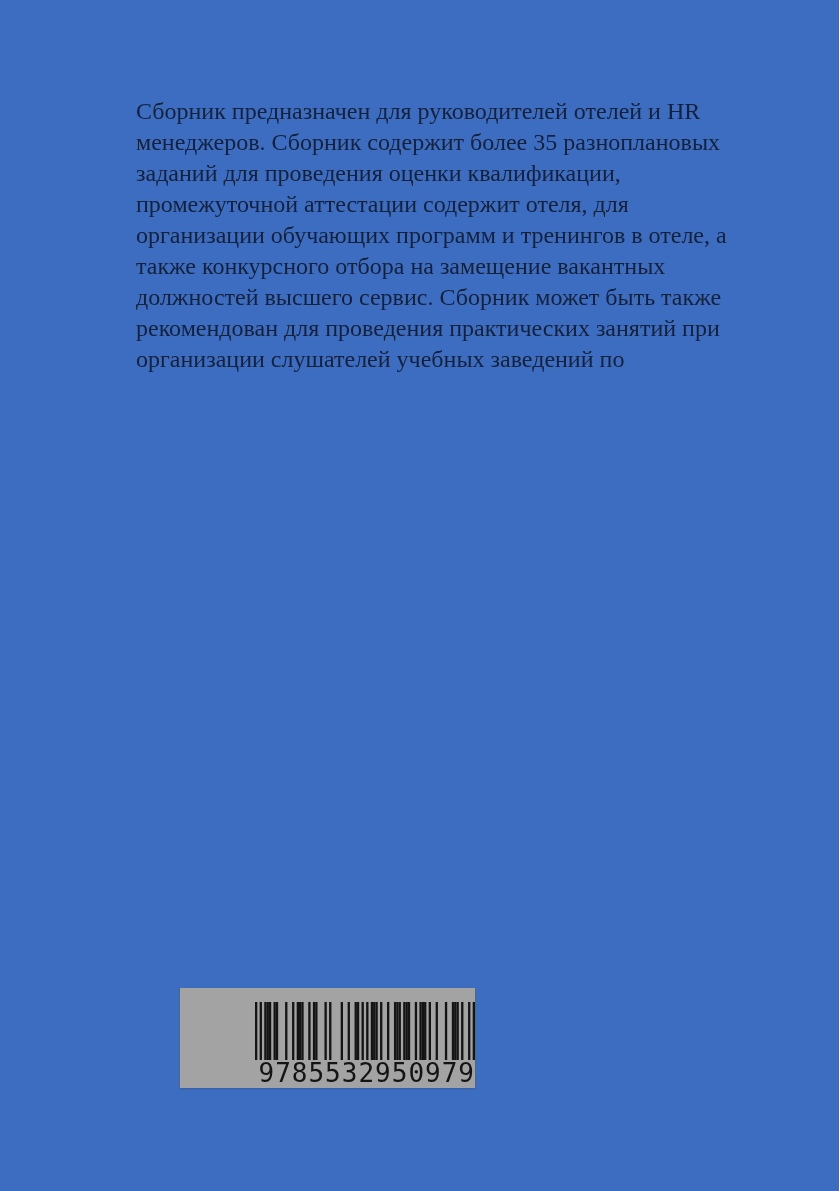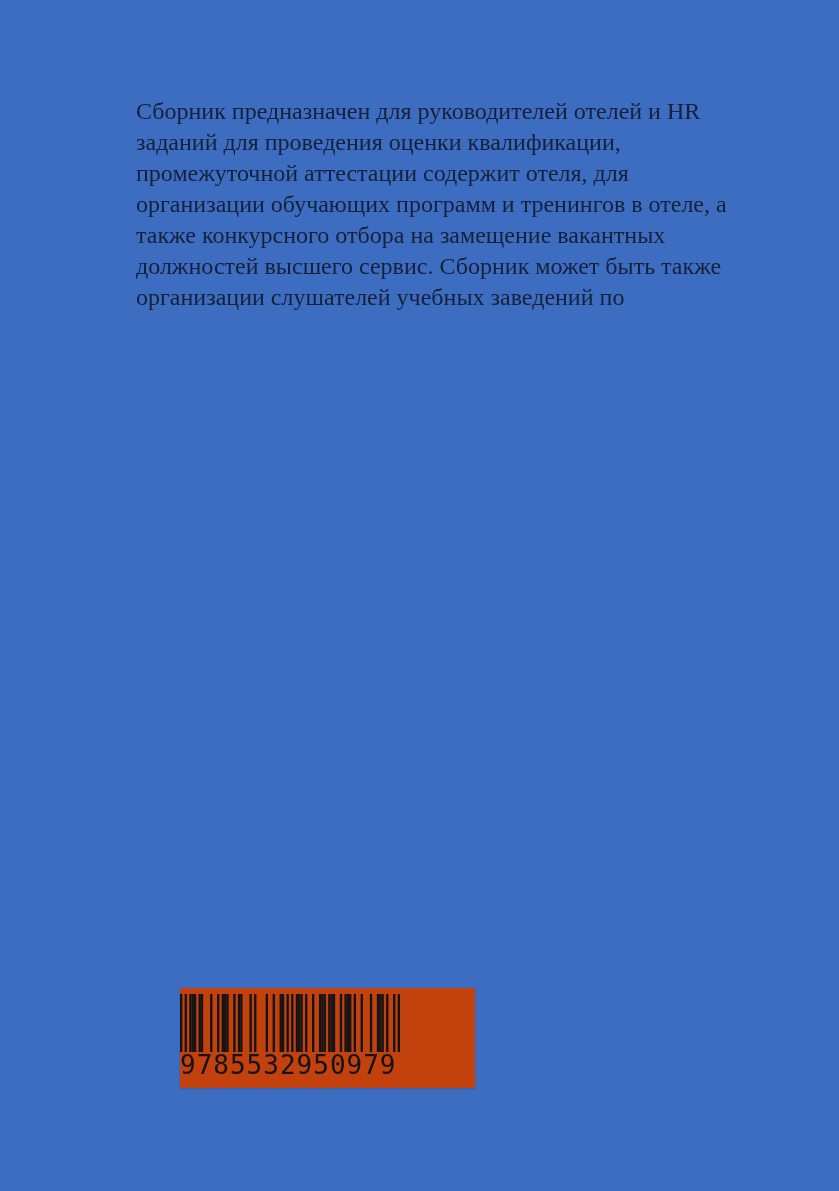--- a/index.html
+++ b/index.html
@@ -28,26 +28,26 @@
   }
   .desc-line {
     white-space: nowrap;
   }
   .barcode-box {
     position: absolute;
     left: 180px;
     top: 988px;
     width: 295px;
     height: 100px;
-    background: #c2410c;
+    background: #a3a3a3;
     box-shadow: 0 1px 2px rgba(0,0,0,0.15);
     display: flex;
     flex-direction: column;
-    align-items: flex-start;
-    padding-top: 6px;
+    align-items: flex-end;
+    padding-top: 14px;
     box-sizing: border-box;
   }
   .barcode-bars {
     width: 220px;
     height: 58px;
     display: block;
   }
   .barcode-number {
     font-family: "DejaVu Sans Mono", monospace;
     font-size: 26px;
@@ -57,25 +57,27 @@
     margin-top: -1px;
   }
 </style>
 </head>
 <body>
 
 <div class="cover">
 
   <div class="description">
       <div class="desc-line">Сборник предназначен для руководителей отелей и HR</div>
+      <div class="desc-line">менеджеров. Сборник содержит более 35 разноплановых</div>
       <div class="desc-line">заданий для проведения оценки квалификации,</div>
       <div class="desc-line">промежуточной аттестации содержит отеля, для</div>
       <div class="desc-line">организации обучающих программ и тренингов в отеле, а</div>
       <div class="desc-line">также конкурсного отбора на замещение вакантных</div>
       <div class="desc-line">должностей высшего сервис. Сборник может быть также</div>
+      <div class="desc-line">рекомендован для проведения практических занятий при</div>
       <div class="desc-line">организации слушателей учебных заведений по</div>
     </div>
 
   <div class="barcode-box">
     <svg class="barcode-bars" viewBox="0 0 95 60" preserveAspectRatio="none" xmlns="http://www.w3.org/2000/svg">
         <rect x="0" y="0" width="1" height="60" fill="#141414"></rect>
         <rect x="2" y="0" width="1" height="60" fill="#141414"></rect>
         <rect x="4" y="0" width="1" height="60" fill="#141414"></rect>
         <rect x="5" y="0" width="1" height="60" fill="#141414"></rect>
         <rect x="6" y="0" width="1" height="60" fill="#141414"></rect>

